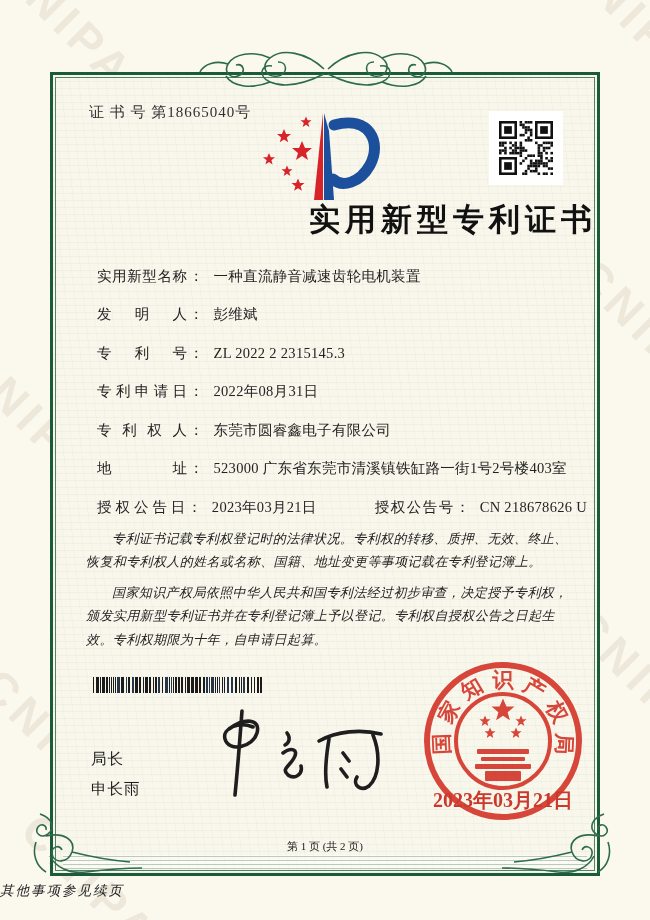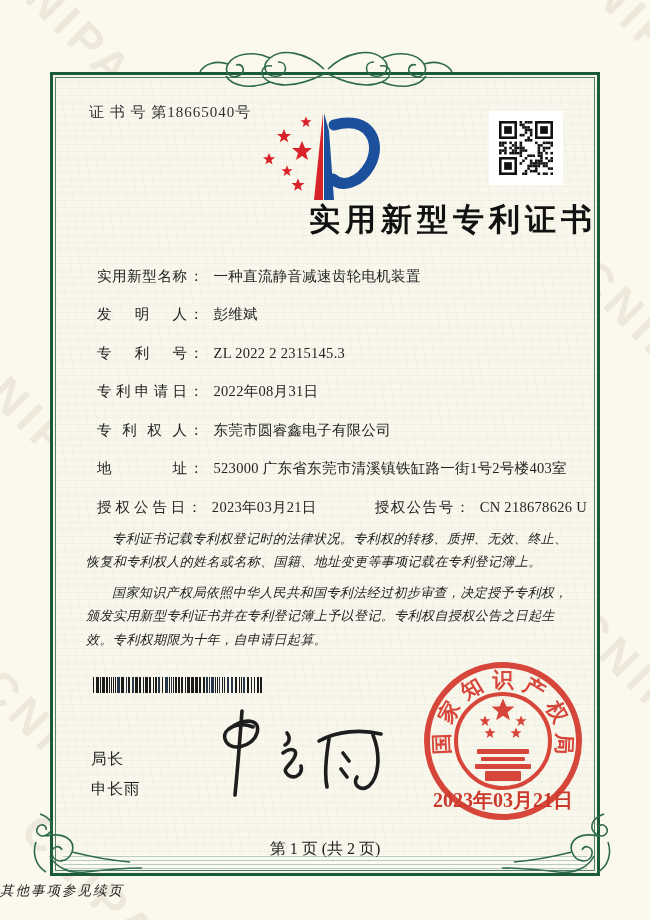--- a/index.html
+++ b/index.html
@@ -60,21 +60,21 @@
   .legal p{margin:0 0 8px 0;text-indent:2em;}
   
   .barcode{position:absolute;left:40px;top:602px;}
   .officer{
     position:absolute;left:38px;top:654px;
     font-family:"Liberation Sans","DejaVu Sans",sans-serif;
     font-size:15.5px;color:#1d1d1d;line-height:30px;letter-spacing:1px;margin-top:15px;
   }
   .signature{position:absolute;left:138px;top:632px;}
   .seal{position:absolute;left:362px;top:582px;opacity:0.92;}
-  .page-no{position:absolute;left:0;right:0;top:764px;text-align:center;font-size:16px;color:#222;}
+  .page-no{position:absolute;left:0;right:0;top:764px;text-align:center;font-size:11px;color:#222;}
   .cont-note{position:absolute;left:0;right:0;top:882px;text-align:left;font-size:13.5px;
              font-style:italic;color:#222;letter-spacing:2px;z-index:2;}
   svg{display:block;}
 </style>
 </head>
 <body>
 
 <div class="wm" style="left:-18px;top:-6px;">CNIPA</div>
 <div class="wm" style="left:548px;top:-12px;">CNIPA</div>
 <div class="wm" style="left:560px;top:300px;">CNIPA</div>

